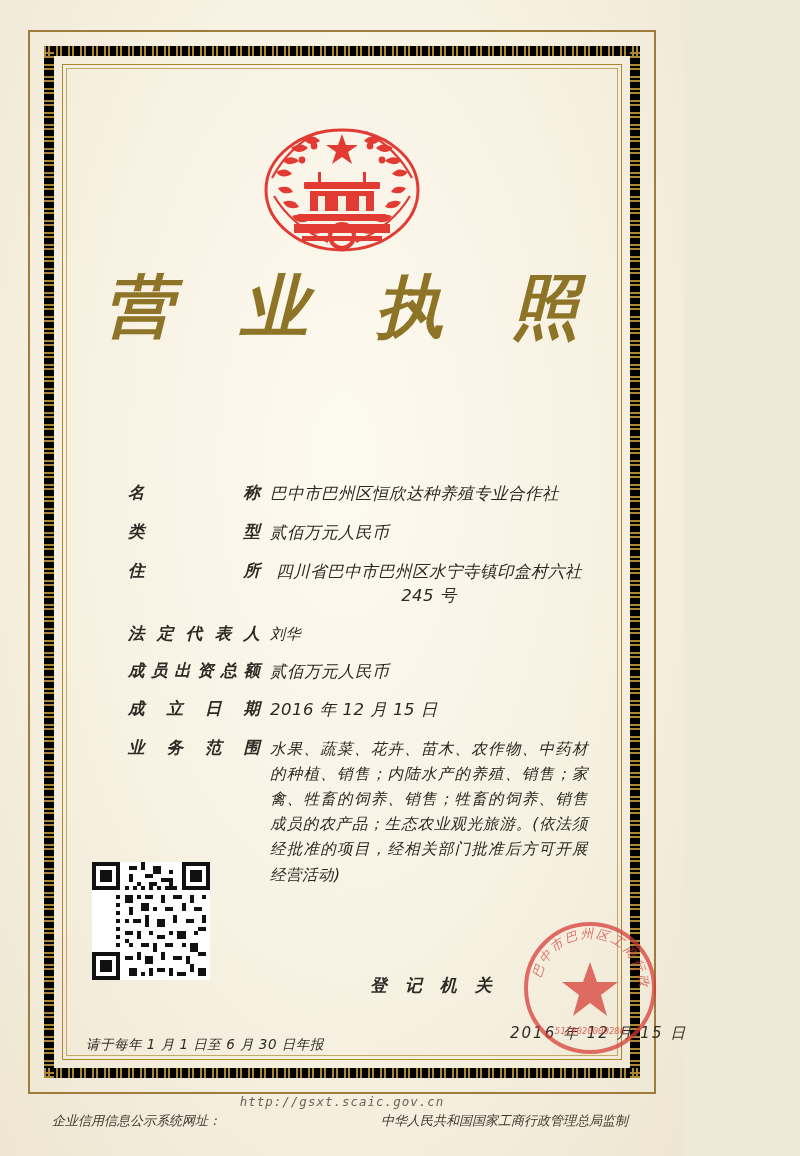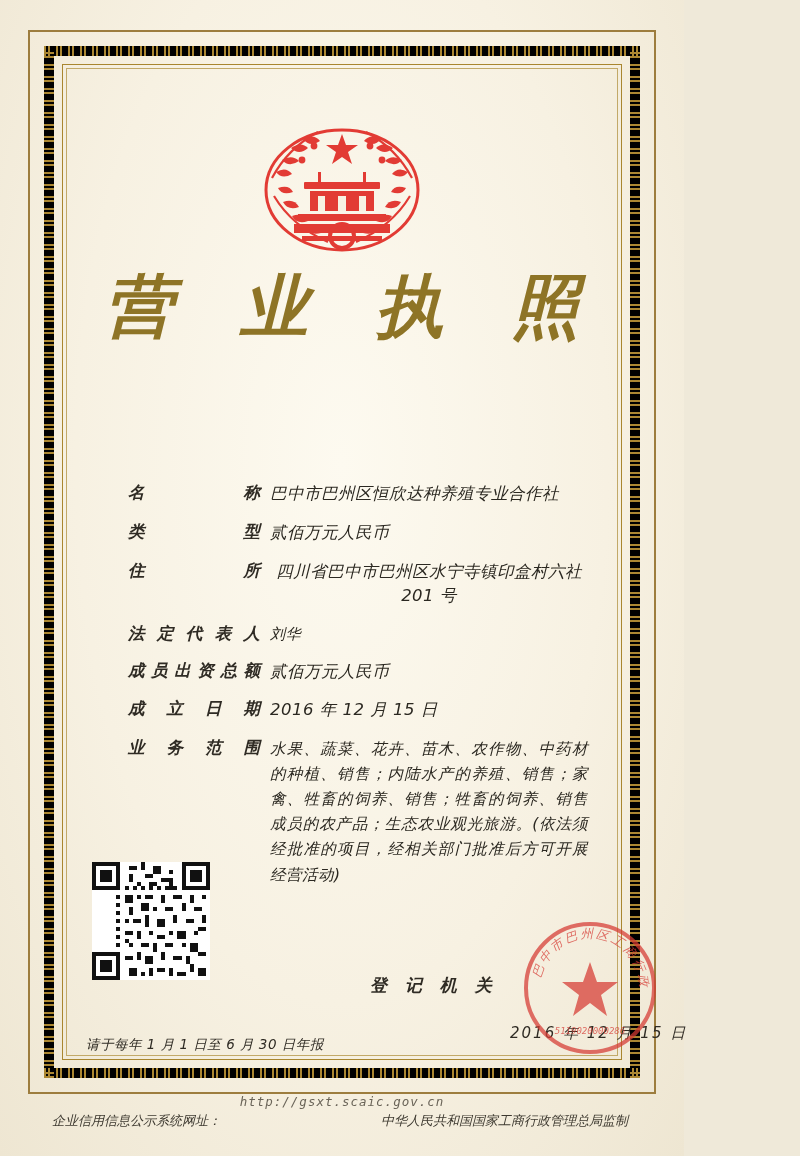--- a/index.html
+++ b/index.html
@@ -232,21 +232,21 @@
         <span>型</span>
       </div>
       <div class="val">贰佰万元人民币</div>
     </div>
 
     <div class="row">
       <div class="lbl">
         <span>住</span>
         <span>所</span>
       </div>
-      <div class="val">四川省巴中市巴州区水宁寺镇印盒村六社 201 号</div>
+      <div class="val">四川省巴中市巴州区水宁寺镇印盒村六社 245 号</div>
     </div>
 
     <div class="row">
       <div class="lbl">
         <span>法</span>
         <span>定</span>
         <span>代</span>
         <span>表</span>
         <span>人</span>
       </div>

